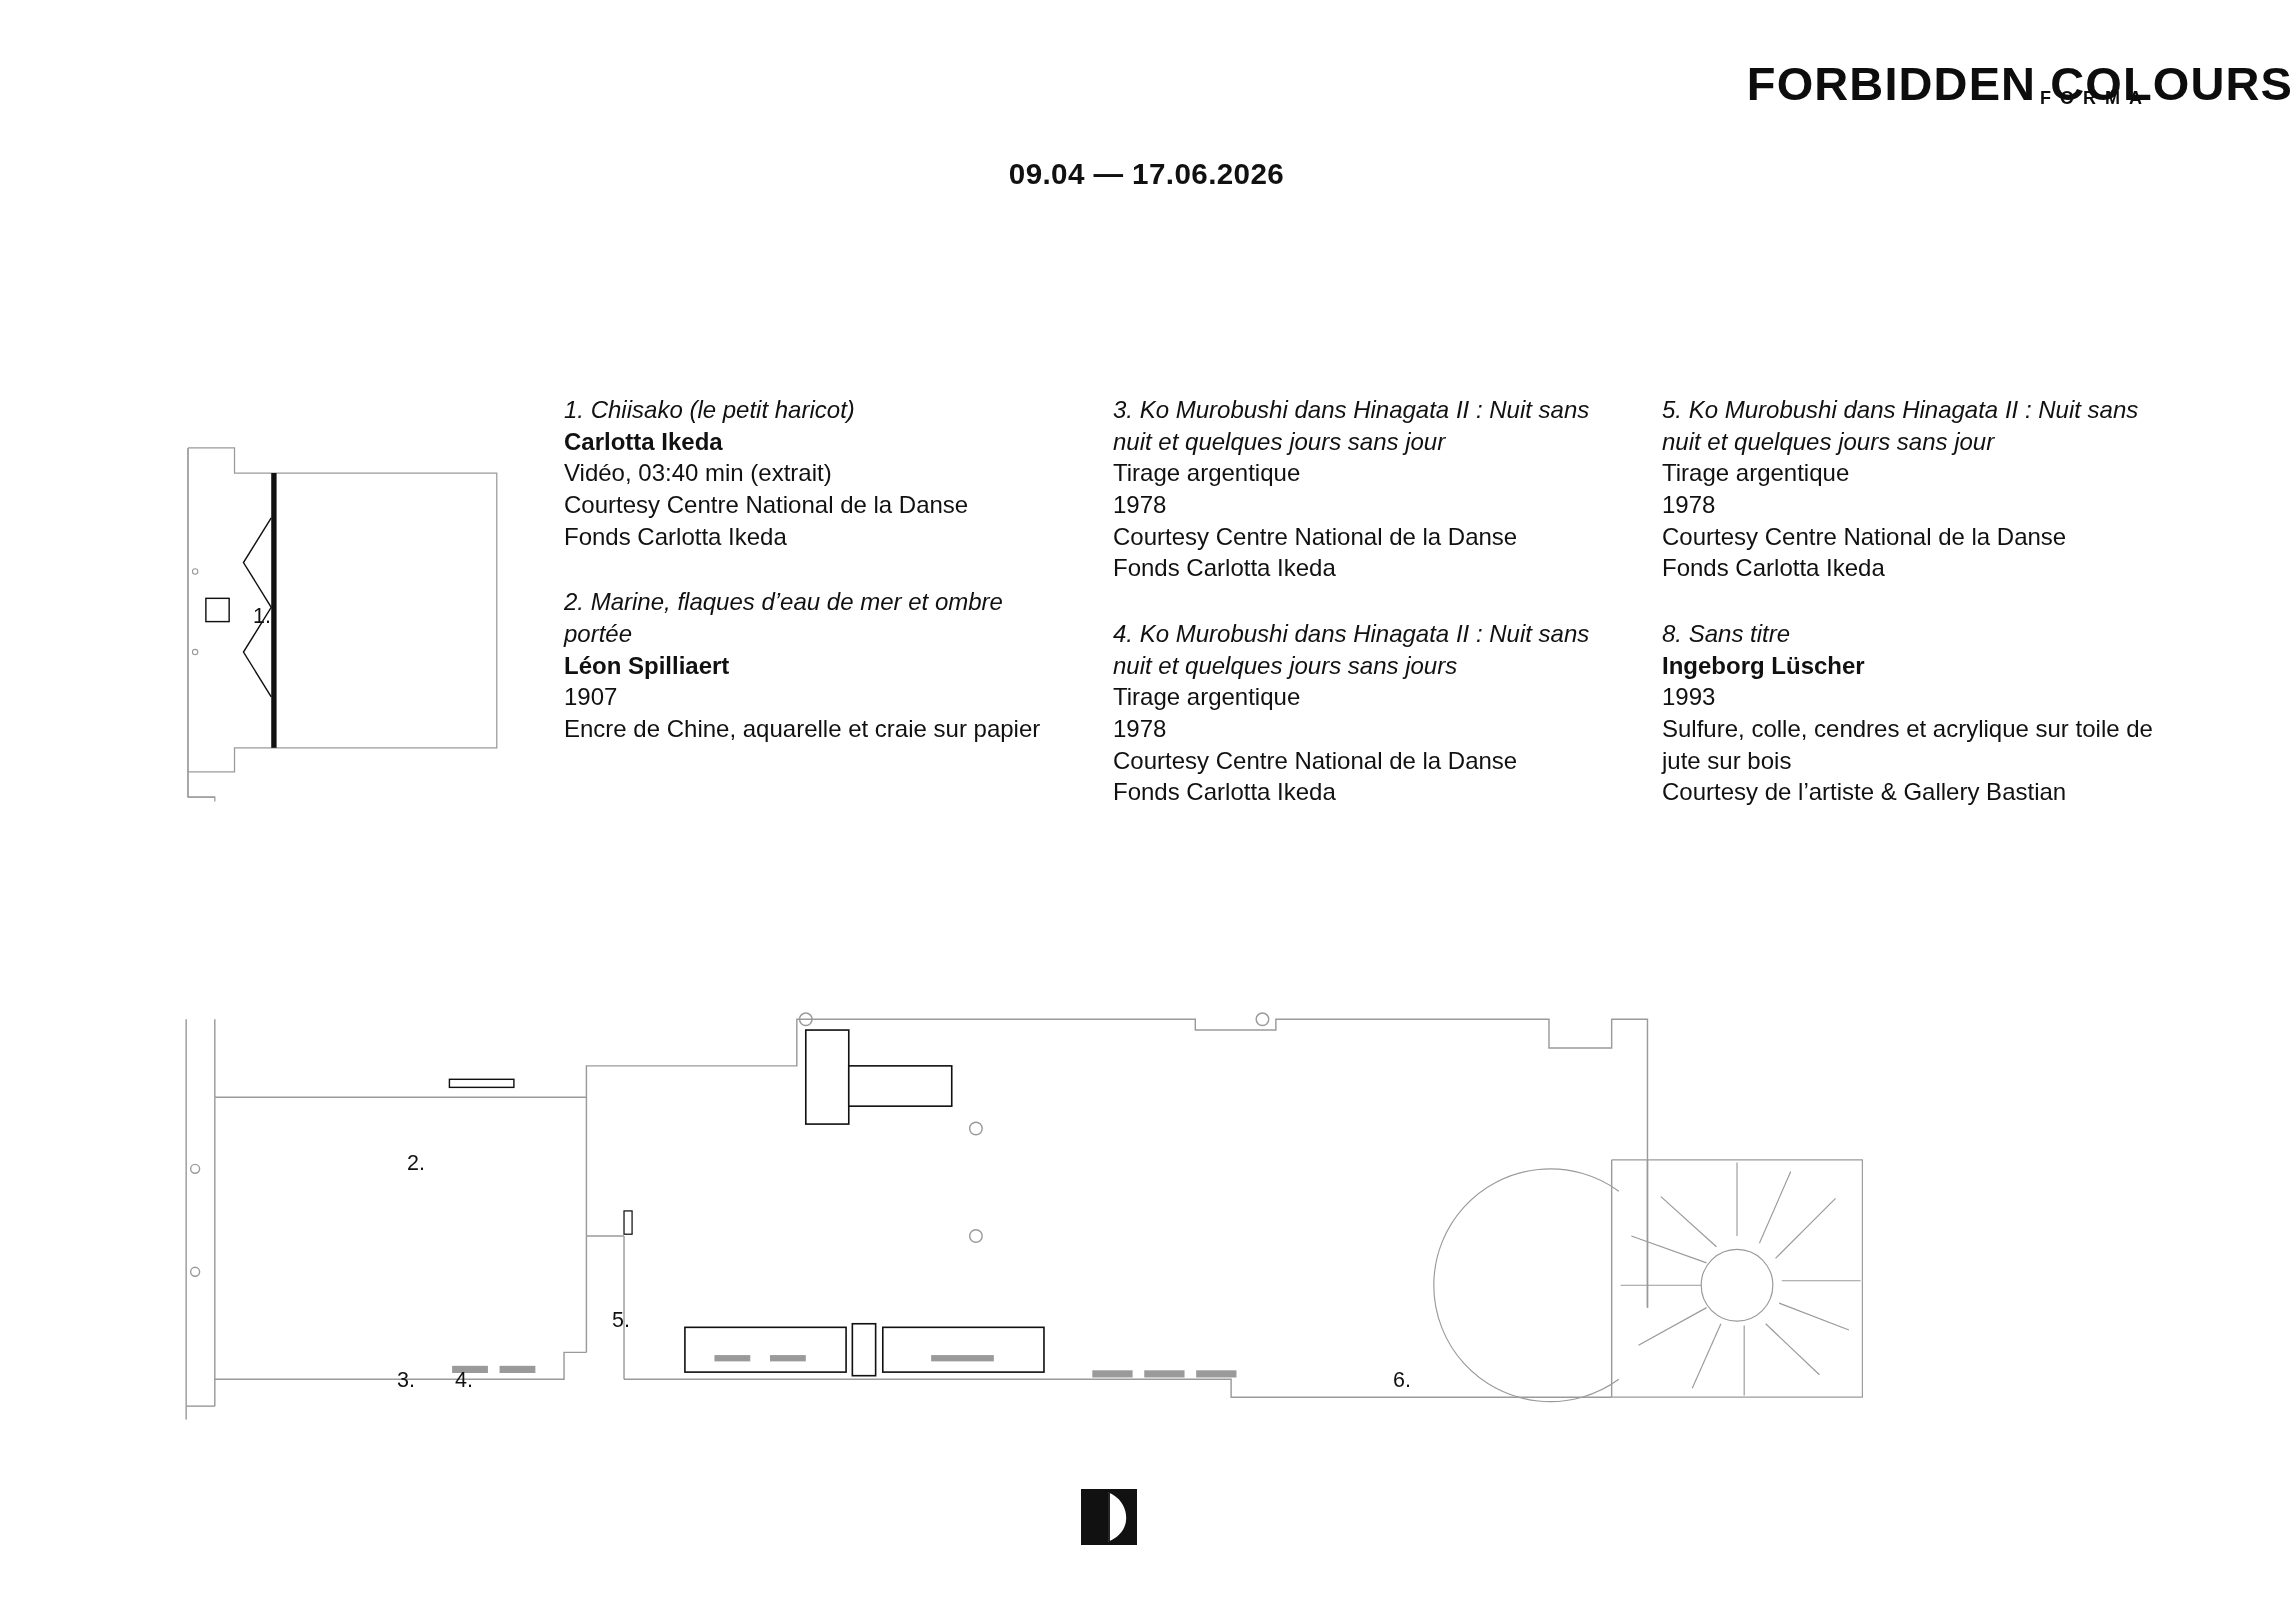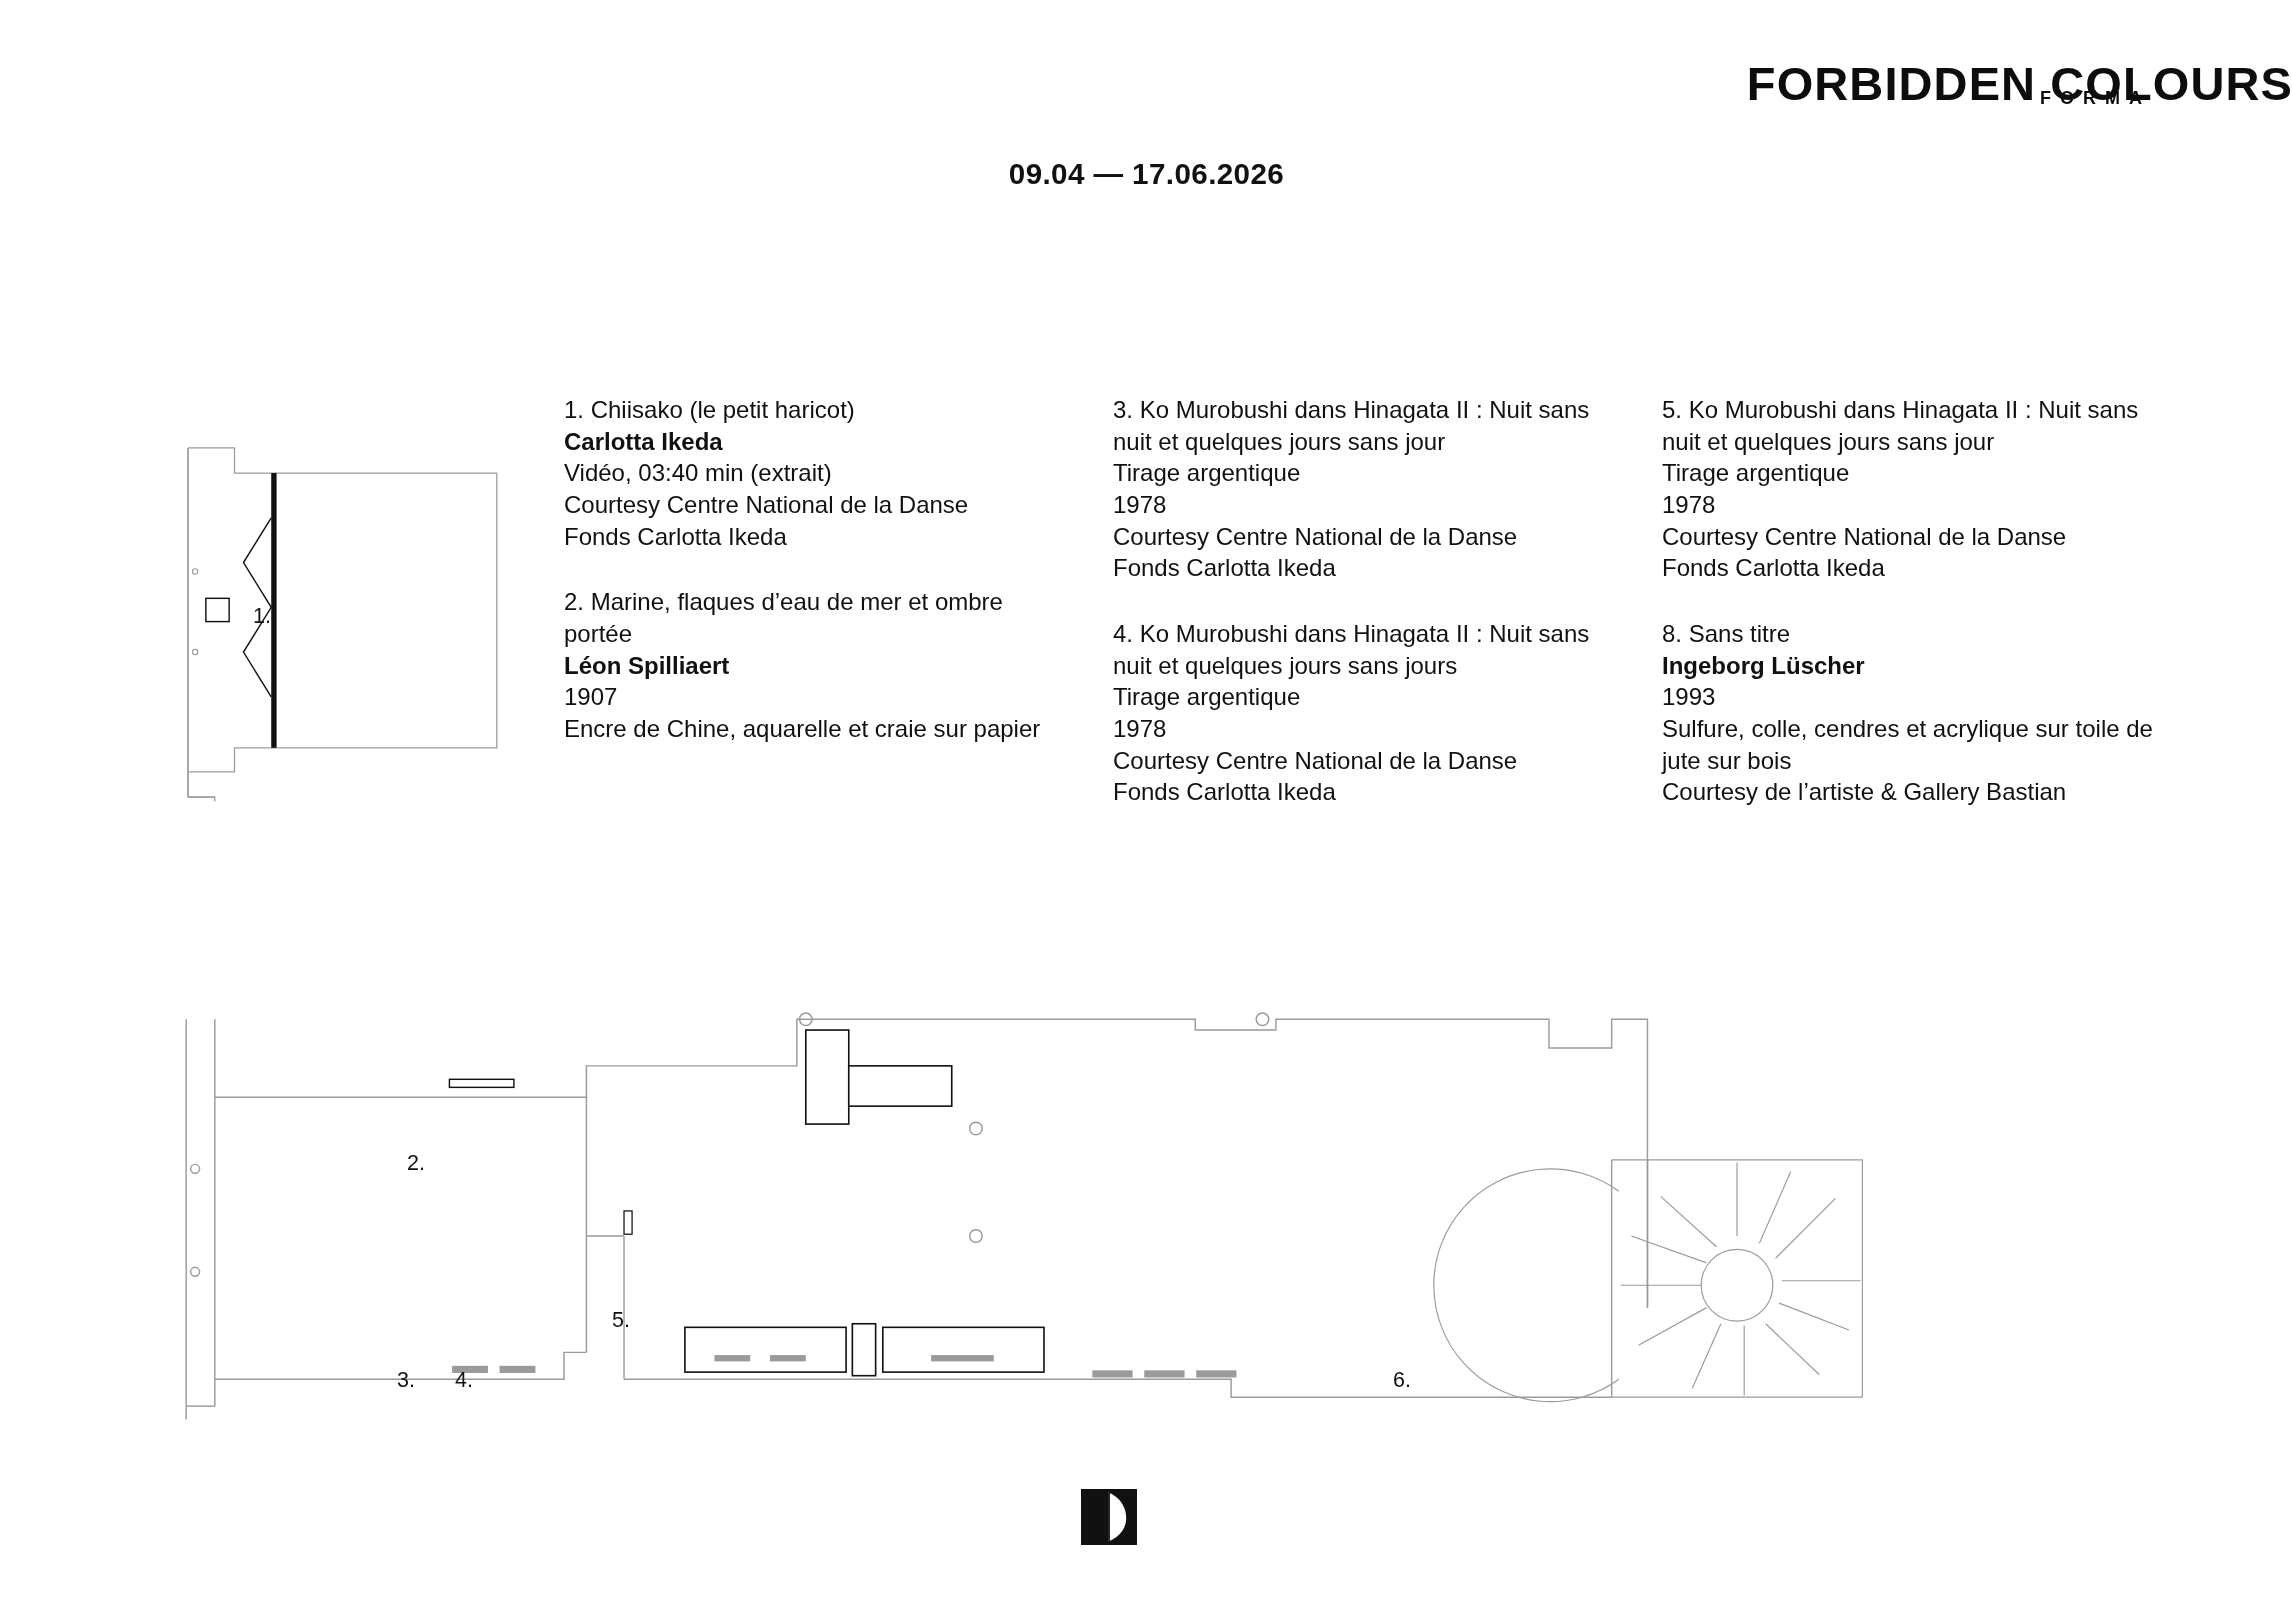--- a/index.html
+++ b/index.html
@@ -84,21 +84,21 @@
   .caption-col {
     width: 549px;
     padding-right: 40px;
   }
   .entry {
     margin-bottom: 34px;
     font-size: 24px;
     line-height: 1.32;
     color: #111111;
   }
-  .entry .t-italic { }
+  .entry .t-italic { font-style: italic; }
   .entry .t-bold { font-weight: 700; }
   .entry-line { display: block; }
 
   
   .lower-plan {
     position: absolute;
     left: 179px;
     top: 1012px;
     width: 1952px;
     height: 448px;

